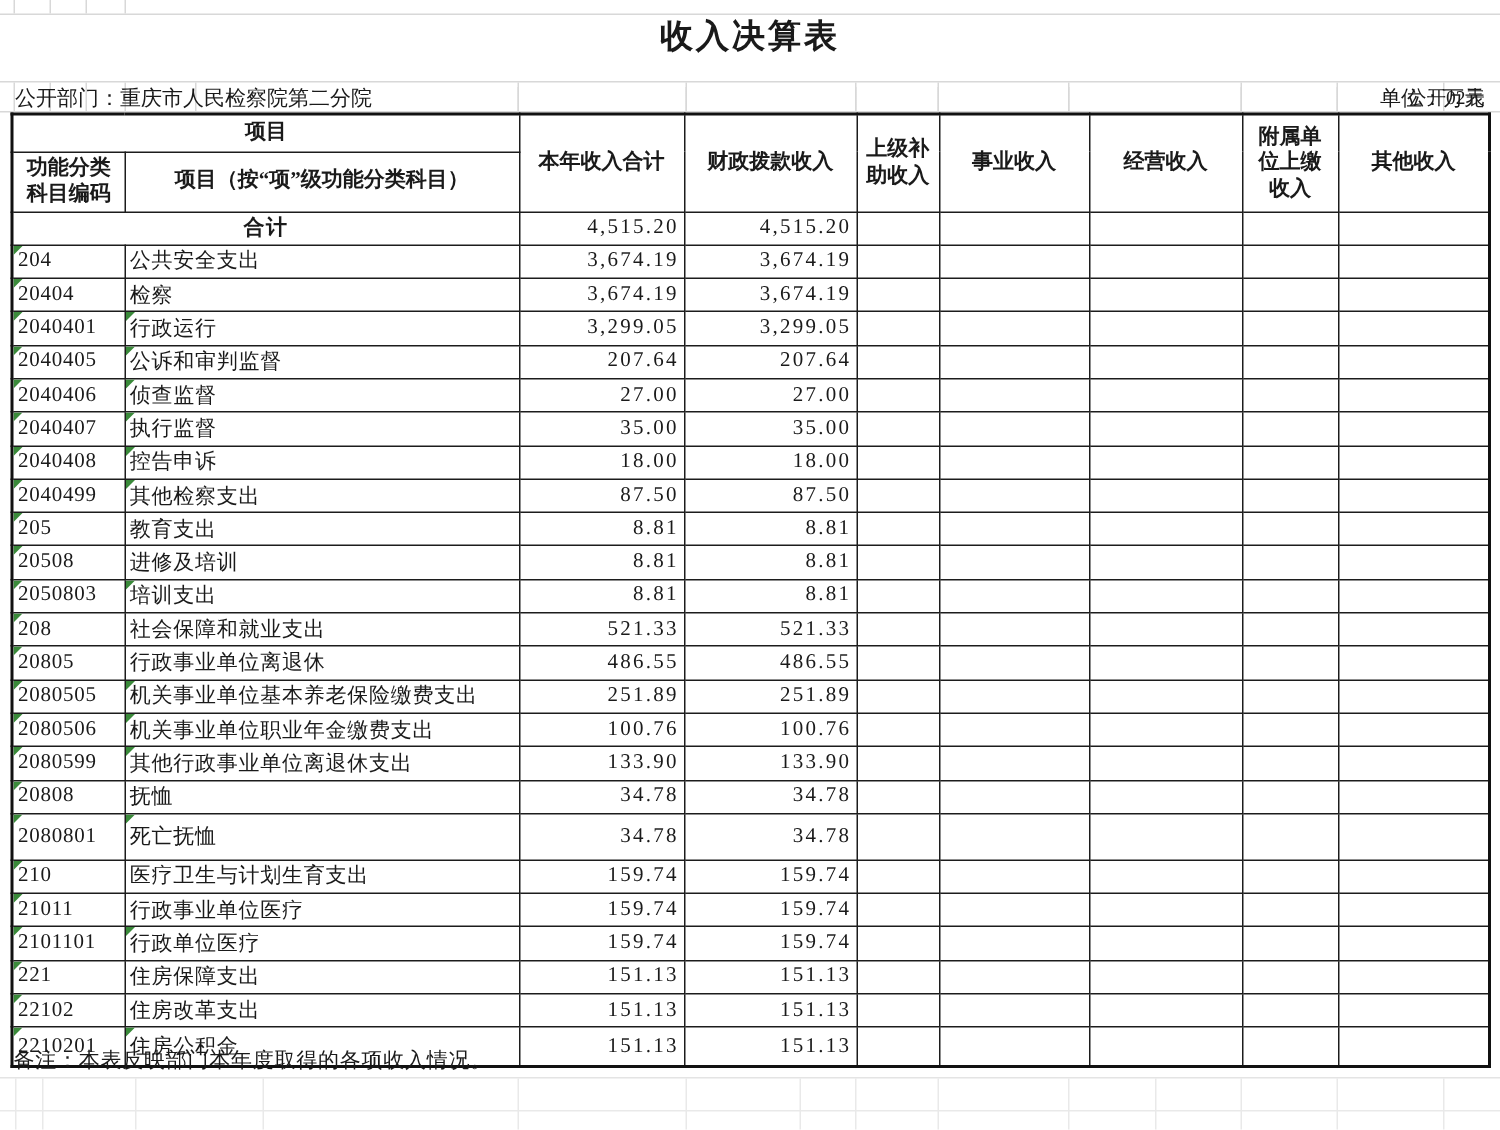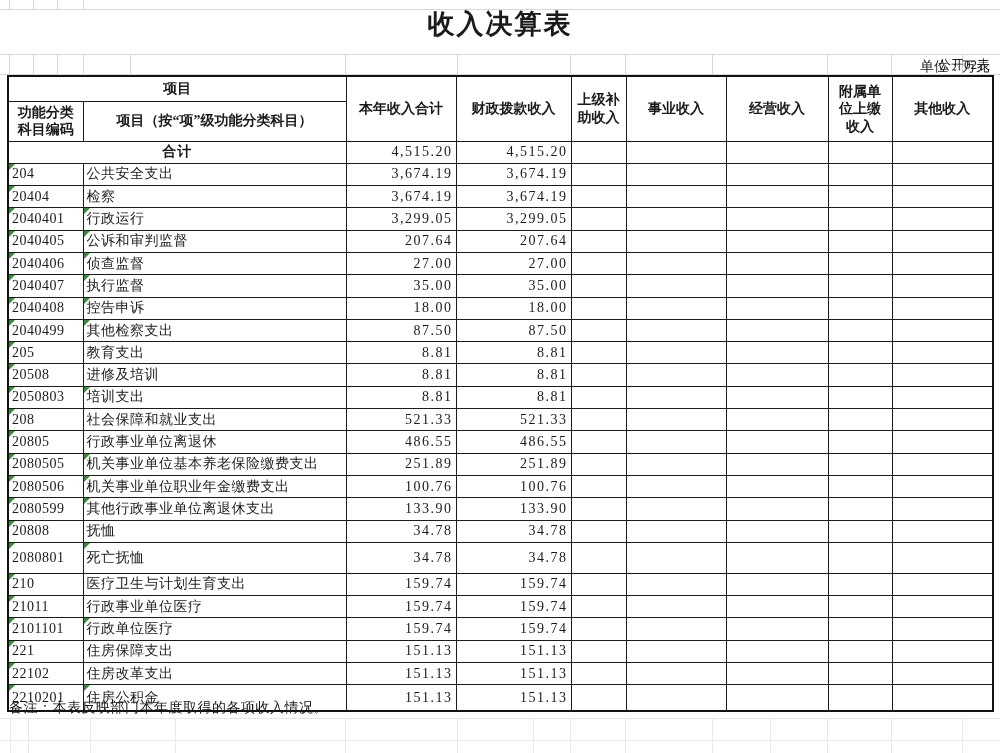--- a/index.html
+++ b/index.html
@@ -12,21 +12,21 @@
   .strip{position:absolute;left:0;width:1000px;}
   #strip-top{top:0;height:9px;border-bottom:1px solid #d8d8d8;
     background:
       linear-gradient(#d8d8d8,#d8d8d8) 9px 0/1px 100% no-repeat,
       linear-gradient(#d8d8d8,#d8d8d8) 33px 0/1px 100% no-repeat,
       linear-gradient(#d8d8d8,#d8d8d8) 57px 0/1px 100% no-repeat,
       linear-gradient(#d8d8d8,#d8d8d8) 83px 0/1px 100% no-repeat;}
   #title-row{top:9px;height:29px;text-align:center;}
   #sheet-title{
     font-family:"Liberation Sans","DejaVu Sans",sans-serif;
-    font-weight:bold;font-size:27px;line-height:30px;letter-spacing:2px;}
+    font-weight:bold;font-size:22px;line-height:30px;letter-spacing:2px;}
   #meta-row-1{top:54px;height:19px;border-bottom:1px solid #d8d8d8;border-top:1px solid #d8d8d8;
     background:
       linear-gradient(#d8d8d8,#d8d8d8) 9px 0/1px 100% no-repeat,
       linear-gradient(#d8d8d8,#d8d8d8) 33px 0/1px 100% no-repeat,
       linear-gradient(#d8d8d8,#d8d8d8) 57px 0/1px 100% no-repeat,
       linear-gradient(#d8d8d8,#d8d8d8) 83px 0/1px 100% no-repeat,
       linear-gradient(#d8d8d8,#d8d8d8) 130px 0/1px 100% no-repeat,
       linear-gradient(#d8d8d8,#d8d8d8) 345px 0/1px 100% no-repeat,
       linear-gradient(#d8d8d8,#d8d8d8) 457px 0/1px 100% no-repeat,
       linear-gradient(#d8d8d8,#d8d8d8) 570px 0/1px 100% no-repeat,
@@ -99,20 +99,21 @@
 
 <div class="strip" id="title-row">
   <span id="sheet-title">收入决算表</span>
 </div>
 
 <div class="strip" id="meta-row-1">
   <span id="form-code">公开02表</span>
 </div>
 
 <div class="strip" id="meta-row-2">
+  <span id="department">公开部门：重庆市人民检察院第二分院</span>
   <span id="unit">单位：万元</span>
 </div>
 
 <table id="income-table">
   <colgroup>
     <col style="width:75px">
       <col style="width:263px">
       <col style="width:110px">
     <col style="width:115px">
       <col style="width:55px">

